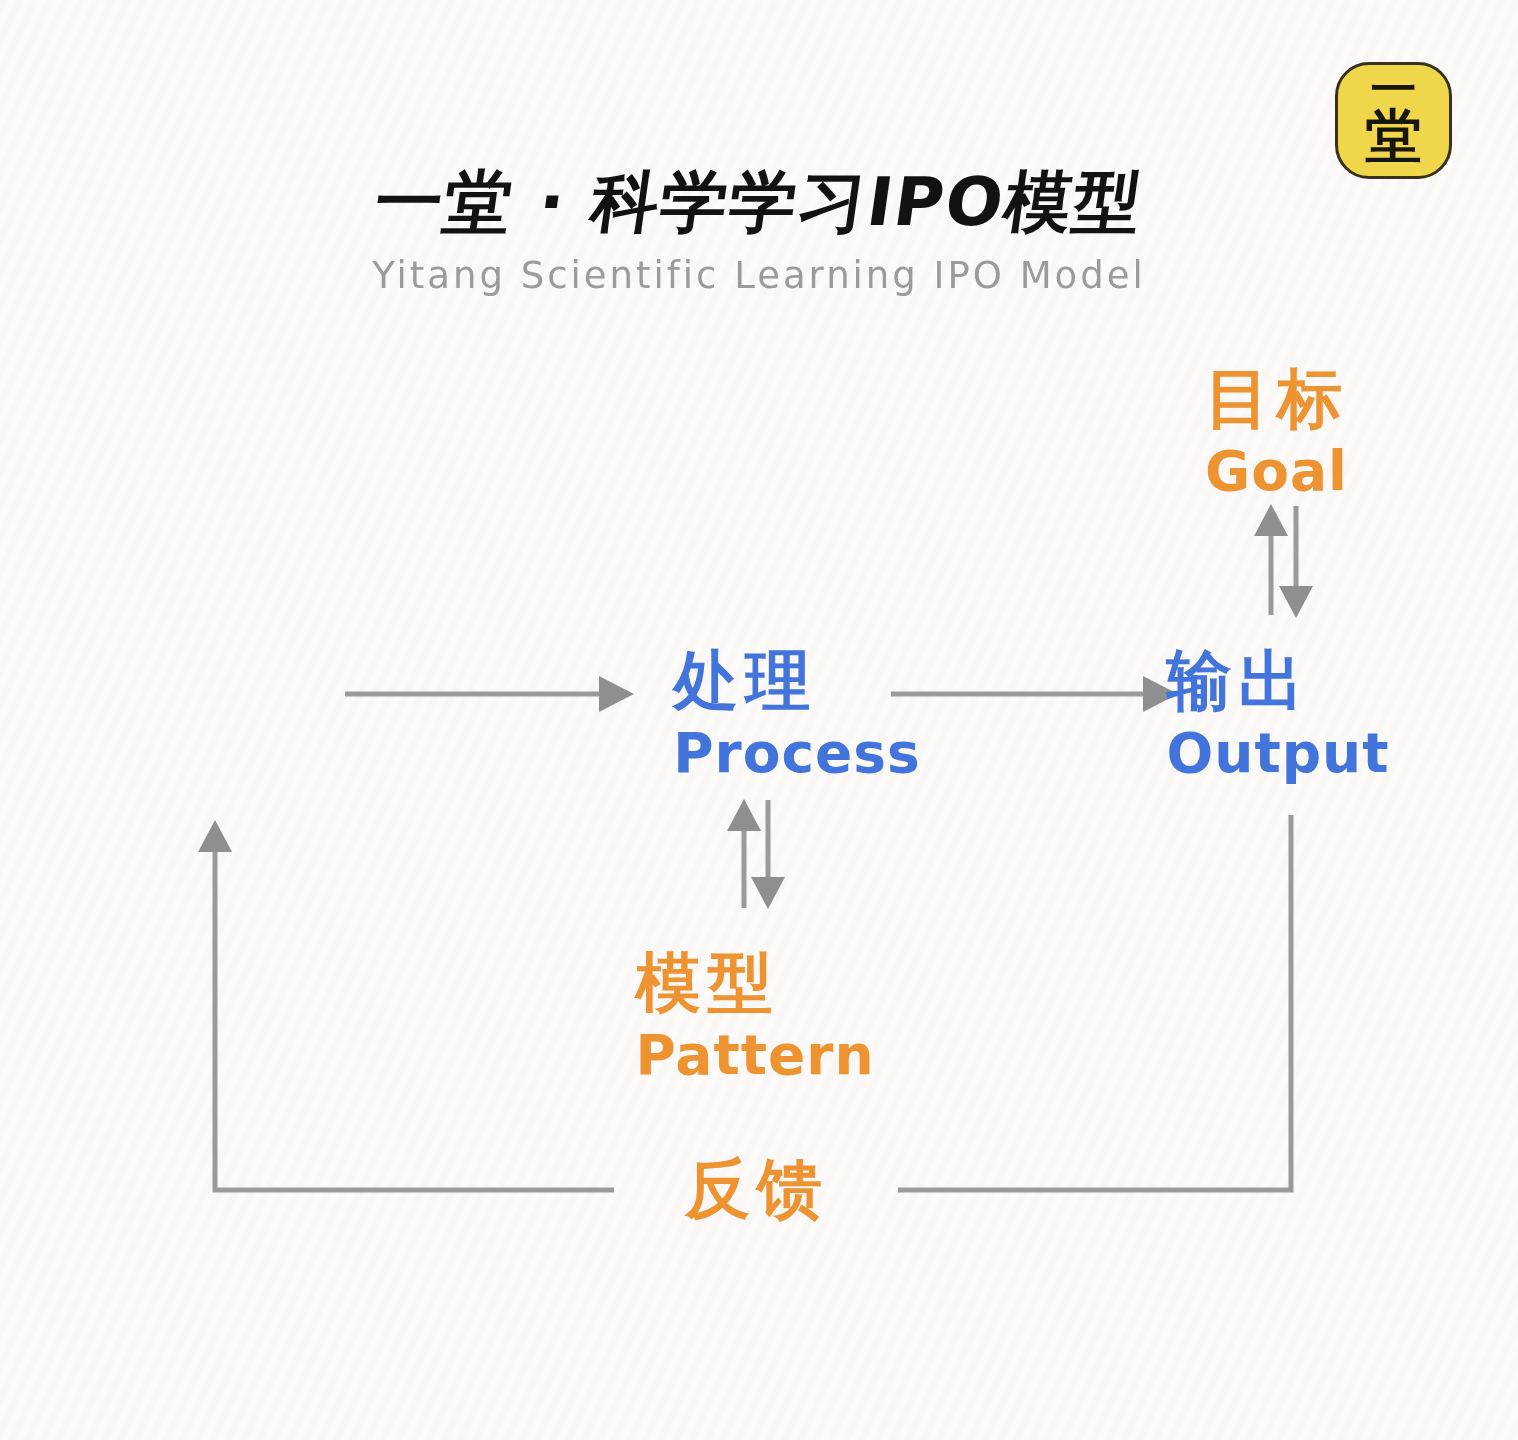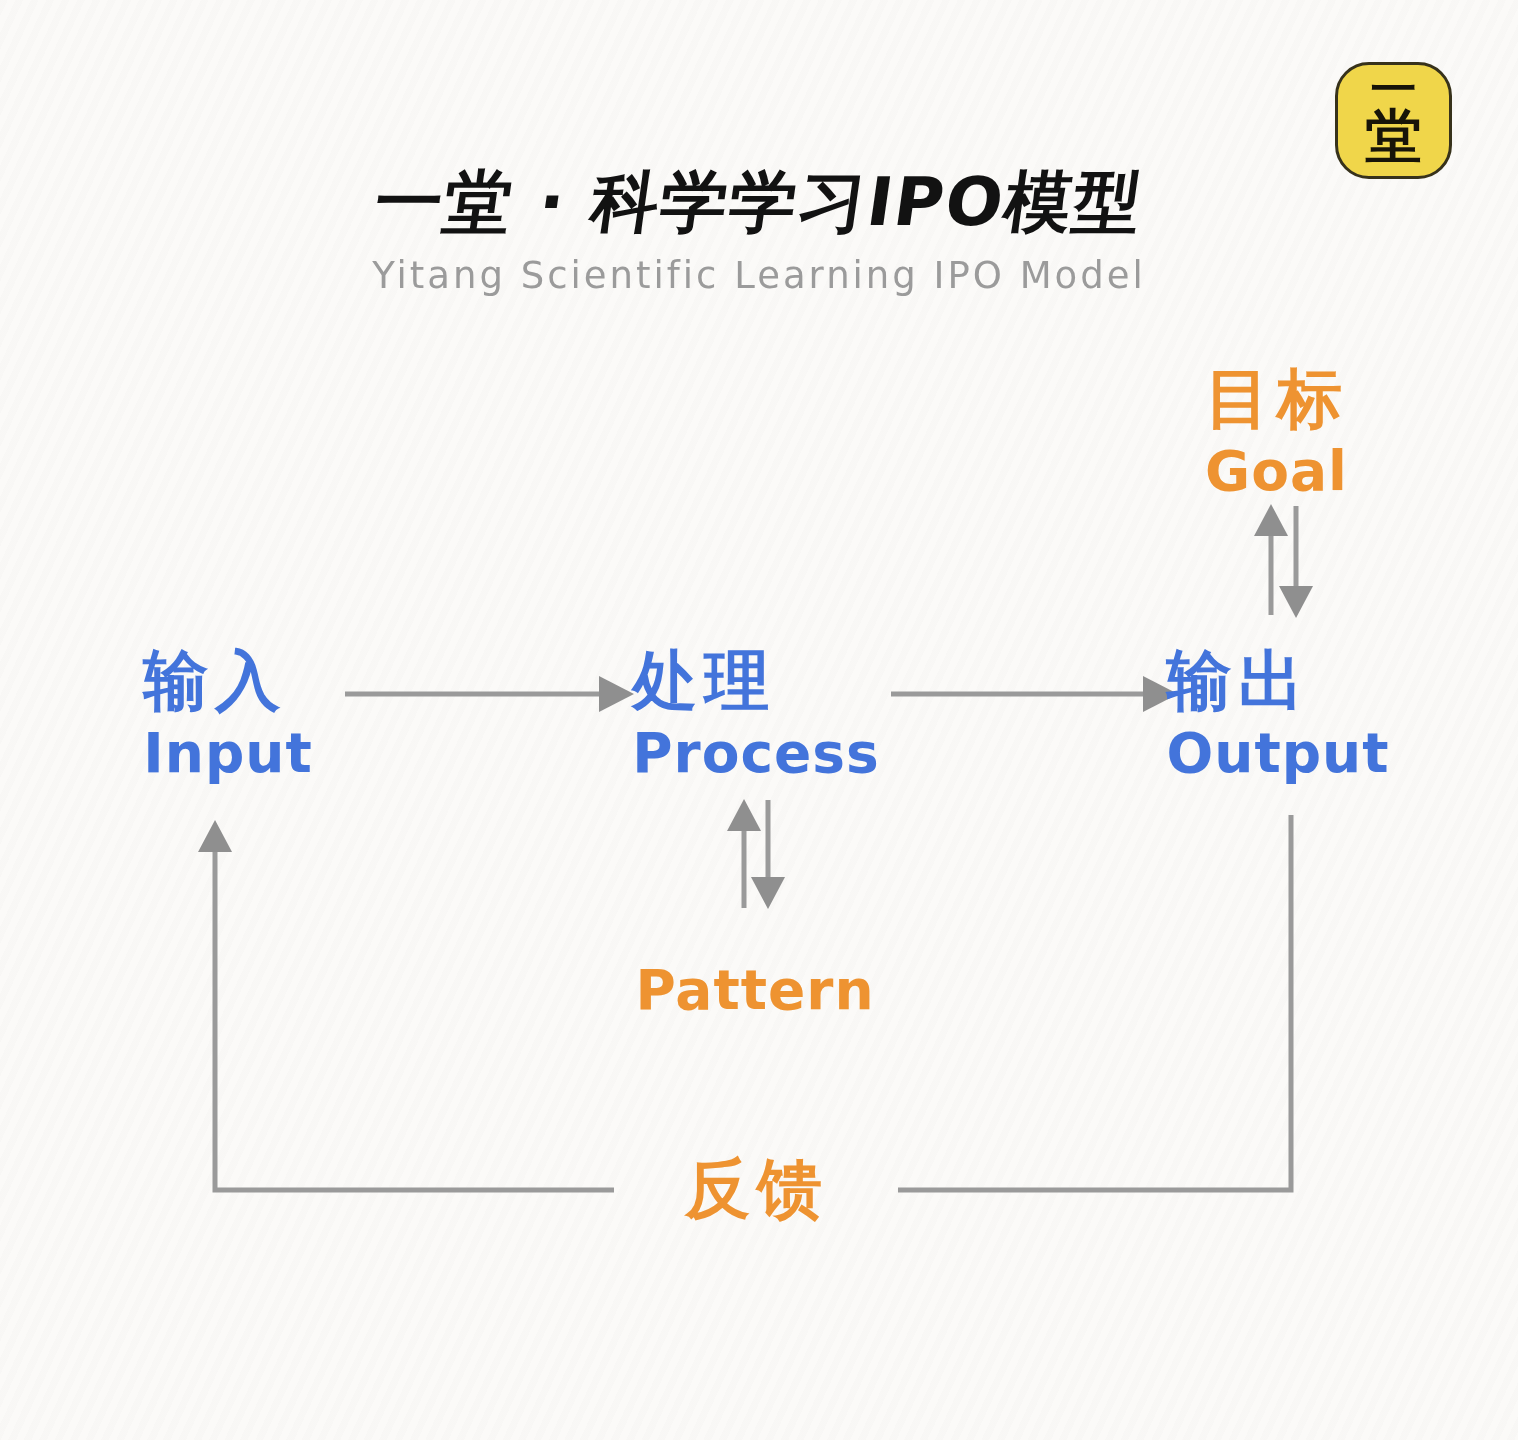--- a/index.html
+++ b/index.html
@@ -158,36 +158,33 @@
   <div class="logo">
     <span class="char-top">一</span>
     <span class="char-bottom">堂</span>
   </div>
 
   <div class="node node-goal" style="color: rgb(238, 147, 49);">
     <span class="zh">目标</span>
     <span class="en">Goal</span>
   </div>
 
-  <div class="node node-input" style="color: rgb(67, 116, 219);">
-    <span class="zh">输入</span>
-    <span class="en">Input</span>
-  </div>
 
-  <div class="node node-process" style="color: rgb(67, 116, 219);">
+  <div class="node node-process" style="color: rgb(67, 116, 219); margin-left: 41px;">
     <span class="zh">处理</span>
     <span class="en">Process</span>
   </div>
 
   <div class="node node-output" style="color: rgb(67, 116, 219);">
     <span class="zh">输出</span>
     <span class="en">Output</span>
   </div>
 
   <div class="node node-pattern" style="color: rgb(238, 147, 49);">
+    <span class="zh">模型</span>
     <span class="en">Pattern</span>
   </div>
 
   <div class="node node-feedback" style="color: rgb(238, 147, 49);">
     <span class="zh">反馈</span>
   </div>
 
 </div>
 
 </body></html>

